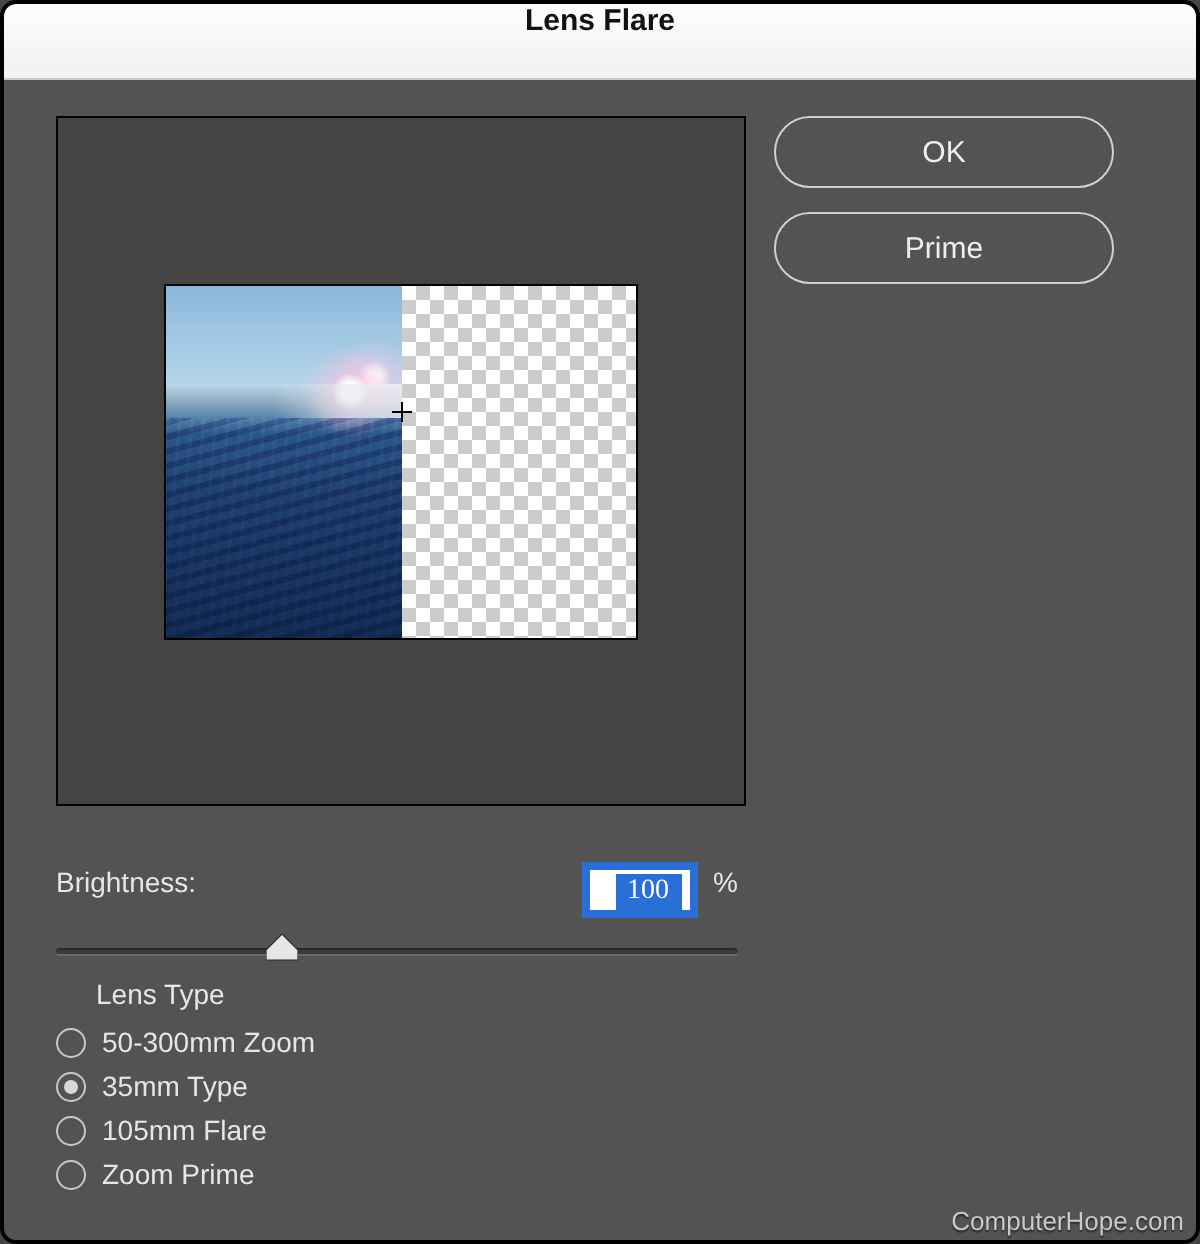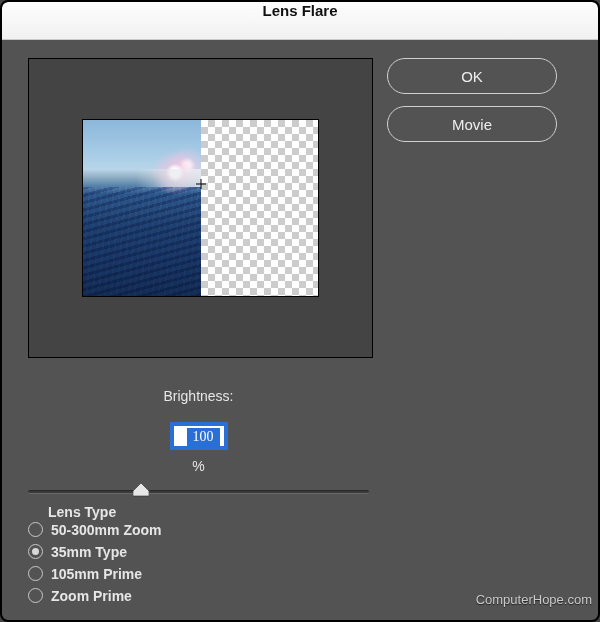--- a/index.html
+++ b/index.html
@@ -72,21 +72,21 @@
       linear-gradient(45deg,#ccc 25%,transparent 25%),
       linear-gradient(-45deg,#ccc 25%,transparent 25%),
       linear-gradient(45deg,transparent 75%,#ccc 75%),
       linear-gradient(-45deg,transparent 75%,#ccc 75%);
     background-size:14px 14px;
     background-position:0 0,0 7px,7px -7px,-7px 0;
     background-color:#fff;
   }
 
   .brightness-row {
-    margin-top:30px; display:flex; align-items:center; gap:10px; color:#e6e6e6; font-size:14px;flex-direction:column;
+    margin-top:30px; display:flex; gap:10px; color:#e6e6e6; font-size:14px;
   }
   .spacer { flex:1; }
   .value-box {
     width:54px; height:24px; background:#fff; color:#000;
     border:2px solid #2a6fd6; outline:2px solid #2a6fd6; outline-offset:0;
     font-size:14px; text-align:right; padding:2px 4px; line-height:18px;font-family:Liberation Serif, serif;
   }
   .value-box span { background:#2a6fd6; color:#fff; padding:0 6px; display:inline-block; }
   .percent { color:#e6e6e6; font-size:14px; }
 
@@ -95,38 +95,38 @@
   }
   .track { position:absolute; left:0; right:0; top:50%; height:4px; transform:translateY(-50%);
     background:#3a3a3a; border-top:1px solid #2a2a2a; border-bottom:1px solid #6a6a6a; border-radius:2px;
   }
   .slider-thumb {
     position:absolute; top:50%; left:33%; transform:translate(-50%,-50%);
     width:0; height:0;
   }
   .slider-thumb svg { position:absolute; left:-8px; top:-9px; }
 
-  .lens-type { margin-top:4px; color:#e6e6e6; font-size:14px;font-weight:bold; }
+  .lens-type { margin-top:4px; color:#e6e6e6; font-size:14px; }
   .lens-type .heading { margin-left:20px; margin-bottom:2px; }
-  .radio-row { display:flex; align-items:flex-start; gap:8px; height:22px; cursor:pointer; }
+  .radio-row { display:flex; align-items:flex-end; gap:8px; height:22px; cursor:pointer; }
   .radio {
     width:15px; height:15px; border-radius:50%; border:1.5px solid #c8c8c8;
     display:flex; align-items:center; justify-content:center; background:#535353;
   }
   .radio.checked::after { content:""; width:7px; height:7px; border-radius:50%; background:#d8d8d8; }
 
   .btn {
     height:36px; border-radius:18px; border:1.5px solid #cfcfcf;
     background:transparent; color:#eee; font-size:15px;
     display:flex; align-items:center; justify-content:center; cursor:pointer;
     width:170px;
   }
 
   .watermark {
-    position:absolute; right:8px; bottom:15px;
+    position:absolute; right:8px; bottom:4px;
     font-size:13px; color:#c9c9c9; font-family:Arial,sans-serif;
     text-shadow:0 1px 1px rgba(0,0,0,0.6);
   }
 </style>
 </head>
 <body>
 
 <div class="bg-strip"></div>
 
 <div class="titlebar">
@@ -169,37 +169,37 @@
           <div class="radio-row">
             <div class="radio"></div>
             <span>50-300mm Zoom</span>
           </div>
           <div class="radio-row">
             <div class="radio checked"></div>
             <span>35mm Type</span>
           </div>
           <div class="radio-row">
             <div class="radio"></div>
-            <span>105mm Prime</span>
+            <span>105mm Flare</span>
           </div>
           <div class="radio-row">
             <div class="radio"></div>
             <span>Zoom Prime</span>
           </div>
         </div>
     </div>
 
   </div>
 
   <div class="right-col">
     <div class="btn">
       <span>OK</span>
     </div>
     <div class="btn">
-      <span>Movie</span>
+      <span>Prime</span>
     </div>
   </div>
 
 </div>
 
 <div class="watermark">ComputerHope.com</div>
 
 <div class="border"></div>
 
 </body></html>

